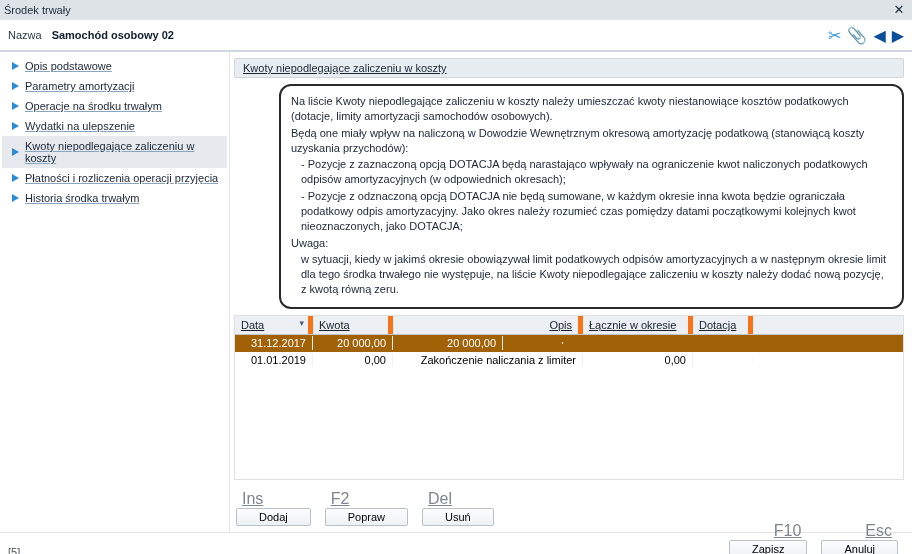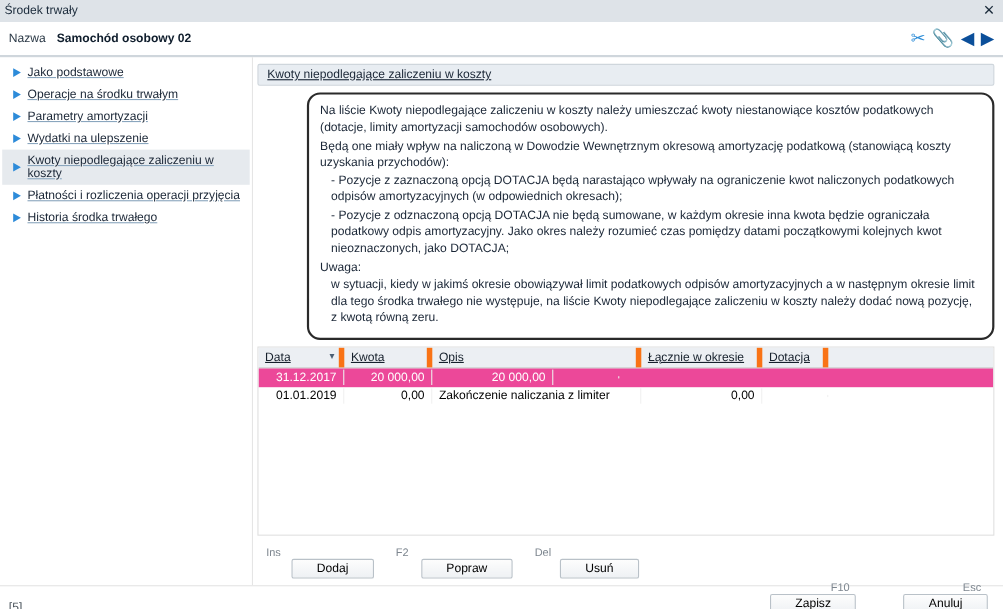--- a/index.html
+++ b/index.html
@@ -56,40 +56,40 @@
   display: flex; background: #eceff3; border-bottom: 1px solid #c5c5c5;
 }
 .grid-head .col {
   padding: 3px 6px; border-right: 5px solid #f97316; position: relative;
   text-decoration: underline; color: #16202c;
 }
 .grid-head .col.sorted::after {
   content: "▾"; position: absolute; right: 4px; top: 2px; font-size: 9px; color: #4b5f74;
 }
 .grid-body .row { display: flex; height: 17px; align-items: center; }
-.grid-body .row.sel { background: #ec4899; color: #fff; }
+.grid-body .row.sel { background: #a16207; color: #fff; }
 .grid-body .row.sel .cell-opis { background: #1e72f1; color: #fff; }
 .grid-body .cell { padding: 1px 6px; border-right: 1px solid #ececec; overflow: hidden; white-space: nowrap; }
 
 .c-data    { width: 78px; text-align: right; }
 .c-kwota   { width: 80px; text-align: right; }
-.c-opis    { width: 190px; }
+.c-opis    { width: 190px; text-align: right; }
 .c-lacznie { width: 110px; text-align: right; }
 .c-dotacja { width: 60px; text-align: right; }
 
 .grid-body .row:not(.sel) .cell { border-right: 1px solid #f0f0f0; }
 
 .grid-actions {
   display: flex; gap: 14px; padding: 4px 2px 2px 2px; align-items: flex-end;
 }
 .act-group { display: flex; flex-direction: column; align-items: flex-start; }
-.act-group .short { color: #7d868f; font-size: 10px; padding-left: 6px; }
+.act-group .short { color: #7d868f; font-size: 16px; padding-left: 6px; text-decoration: underline; }
 .btn {
   border: 1px solid #b9c1c8; background: linear-gradient(#fdfdfd,#eef1f4);
-  padding: 2px 22px; min-width: 56px; border-radius: 2px; cursor: default; margin-left: 29px;
+  padding: 2px 22px; min-width: 56px; border-radius: 2px; cursor: default;
 }
 
 .footer {
   height: 28px; display: flex; align-items: flex-end; gap: 14px;
   padding: 0 14px 2px 8px; border-top: 1px solid #e4e4e4;
 }
 .footer .left { color: #49525a; }
 .footer .spacer { flex: 1; }
 .footer .act-group .short { text-align: right; padding-right: 6px; padding-left: 0; width: 100%; }
 </style>
@@ -109,45 +109,45 @@
     <span style="color:#2f8ed8;font-size:16px">📎</span>
     <span style="color:#0b4f9a;font-size:16px">◀</span>
     <span style="color:#0b4f9a;font-size:16px">▶</span>
   </div>
 </div>
 
 <div class="body">
   <div class="sidebar">
     <div class="side-item">
       <span class="tri"></span>
-      <span class="link">Jako podstawowe</span>
+      <span class="link">Opis podstawowe</span>
+    </div>
+    <div class="side-item">
+      <span class="tri"></span>
+      <span class="link">Parametry amortyzacji</span>
     </div>
     <div class="side-item">
       <span class="tri"></span>
       <span class="link">Operacje na środku trwałym</span>
     </div>
     <div class="side-item">
       <span class="tri"></span>
-      <span class="link">Parametry amortyzacji</span>
-    </div>
-    <div class="side-item">
-      <span class="tri"></span>
       <span class="link">Wydatki na ulepszenie</span>
     </div>
     <div class="side-item selected">
       <span class="tri"></span>
       <span class="link">Kwoty niepodlegające zaliczeniu w koszty</span>
     </div>
     <div class="side-item">
       <span class="tri"></span>
       <span class="link">Płatności i rozliczenia operacji przyjęcia</span>
     </div>
     <div class="side-item">
       <span class="tri"></span>
-      <span class="link">Historia środka trwałego</span>
+      <span class="link">Historia środka trwałym</span>
     </div>
   </div>
 
   <div class="main">
     <div class="panel-title">Kwoty niepodlegające zaliczeniu w koszty</div>
 
     <div class="help-box">
       <p>Na liście Kwoty niepodlegające zaliczeniu w koszty należy umieszczać kwoty niestanowiące kosztów podatkowych (dotacje, limity amortyzacji samochodów osobowych).</p>
       <p>Będą one miały wpływ na naliczoną w Dowodzie Wewnętrznym okresową amortyzację podatkową (stanowiącą koszty uzyskania przychodów):</p>
       <p class="indent">- Pozycje z zaznaczoną opcją DOTACJA będą narastająco wpływały na ograniczenie kwot naliczonych podatkowych odpisów amortyzacyjnych (w odpowiednich okresach);</p>

